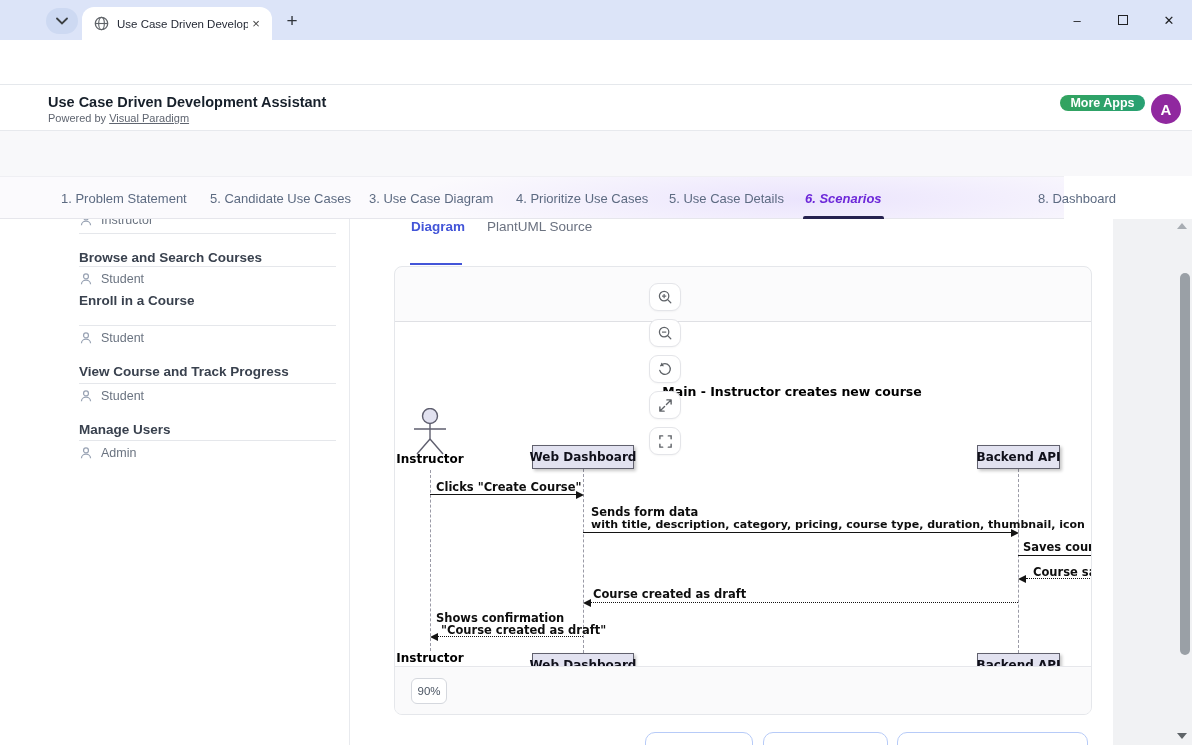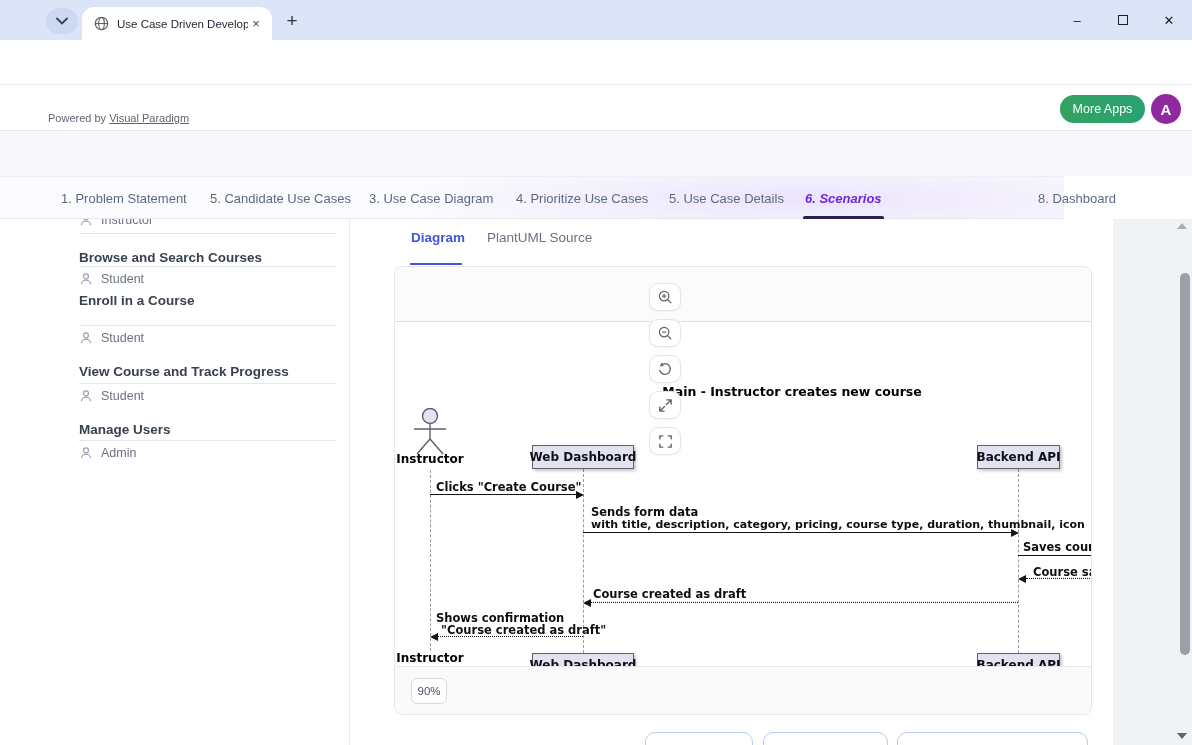--- a/index.html
+++ b/index.html
@@ -37,22 +37,22 @@
   #browser-avatar { width:26px; height:26px; border-radius:13px; background:#2A8F96; color:#fff;
     font-size:13px; font-weight:700; display:flex; align-items:center; justify-content:center; }
   #kebab { color:#5F6368; font-size:15px; font-weight:700; letter-spacing:0; }
 
   
   #app-header { position:absolute; left:0; top:85px; width:1192px; height:46px; background:#fff;
     border-bottom:1px solid #E7E9ED; }
   #app-title { position:absolute; left:48px; top:94px; font-size:14.5px; font-weight:700; color:#17202B; }
   #powered { position:absolute; left:48px; top:112px; font-size:11px; color:#5F6570; }
   #powered .lnk { text-decoration:underline; color:#5F6570; }
-  #more-apps { position:absolute; left:1060px; top:95px; width:85px; height:28px; border-radius:14px;
-    background:linear-gradient(90deg,#33A35F,#28A173); color:#fff; font-size:12.5px; font-weight:400;
+  #more-apps { position:absolute; left:1060px; top:95px; width:85px; height:16px; border-radius:14px;
+    background:linear-gradient(90deg,#33A35F,#28A173); color:#fff; font-size:12.5px; font-weight:700;
     display:flex; align-items:center; justify-content:center; }
   #app-avatar { position:absolute; left:1151px; top:94px; width:30px; height:30px; border-radius:15px;
     background:#90289F; color:#fff; font-size:15px; font-weight:700; display:flex; align-items:center; justify-content:center; }
 
   
   #menu-bar { position:absolute; left:0; top:131px; width:1192px; height:45px; background:#F8F8FA; }
   .menu-item { position:absolute; top:138px; height:32px; display:flex; align-items:center; gap:8px;
     font-size:13px; color:#1F242B; padding:0 14px; border-radius:8px; }
   .menu-item.chip { background:#fff; box-shadow:0 0 0 1px rgba(0,0,0,.05), 0 1px 3px rgba(0,0,0,.13); }
   #menu-divider { position:absolute; left:458px; top:142px; width:1px; height:24px; background:#D9DADF; }
@@ -72,21 +72,21 @@
 
   
   #sidebar { position:absolute; left:0; top:0; width:350px; height:526px; background:#fff;
     border-right:1px solid #E8EAEE; overflow:hidden; }
   .sb-role { position:absolute; left:79px; display:flex; align-items:center; gap:8px;
     font-size:12.5px; color:#6A7380; }
   .sb-title { position:absolute; left:79px; font-size:13.5px; font-weight:700; color:#39414E; }
   .sb-line { position:absolute; left:79px; width:257px; height:1px; background:#E5E7EB; }
 
   
-  .panel-tab { position:absolute; top:11px; font-size:13.5px; color:#6B7280; }
+  .panel-tab { position:absolute; top:0; font-size:13.5px; color:#6B7280; }
   .panel-tab.active { color:#4355D8; font-weight:700; }
   #panel-tab-underline { position:absolute; left:16px; top:44px; width:52px; height:2px; background:#4355D8; }
 
   #card { position:absolute; left:394px; top:47px; width:698px; height:449px; background:#FBFBFC;
     border:1px solid #E5E7EB; border-radius:8px; overflow:hidden; }
   #diagram-area { position:absolute; left:0; top:54px; width:696px; height:346px; background:#fff;
     border-top:1px solid #DFE0E4; border-bottom:1px solid #E6E7EB; overflow:hidden;
     font-family:"DejaVu Sans", sans-serif; }
   #card-footer { position:absolute; left:0; top:401px; width:696px; height:46px; background:#FAFAFB; }
   #zoom-chip { position:absolute; left:16px; top:10px; width:36px; height:26px; background:#fff;
@@ -229,20 +229,21 @@
     <span class="abs" style="left:9px;top:92px">
       <svg width="32" height="32" viewBox="0 0 32 32">
           <circle cx="16" cy="16" r="13" fill="#EAF3FB" stroke="#74A9D8" stroke-width="1.6"></circle>
           <ellipse cx="16" cy="16" rx="6" ry="13" fill="none" stroke="#9CC3E4" stroke-width="1.2"></ellipse>
           <line x1="3" y1="16" x2="29" y2="16" stroke="#9CC3E4" stroke-width="1.2"></line>
           <rect x="9.5" y="9.5" width="13" height="13" transform="rotate(45 16 16)" fill="#C8202F"></rect>
           <path d="M13 16 l3-3 3 3-3 3Z" fill="#fff"></path>
         </svg>
     </span>
   </div>
+  <div id="app-title">Use Case Driven Development Assistant</div>
   <div id="powered">
     <span>Powered by</span>
     <span class="lnk">Visual Paradigm</span>
   </div>
   <div id="more-apps">More Apps</div>
   <div id="app-avatar">A</div>
 
   <div id="menu-bar">
     <div class="menu-item chip" style="left:68px">
       <span>

